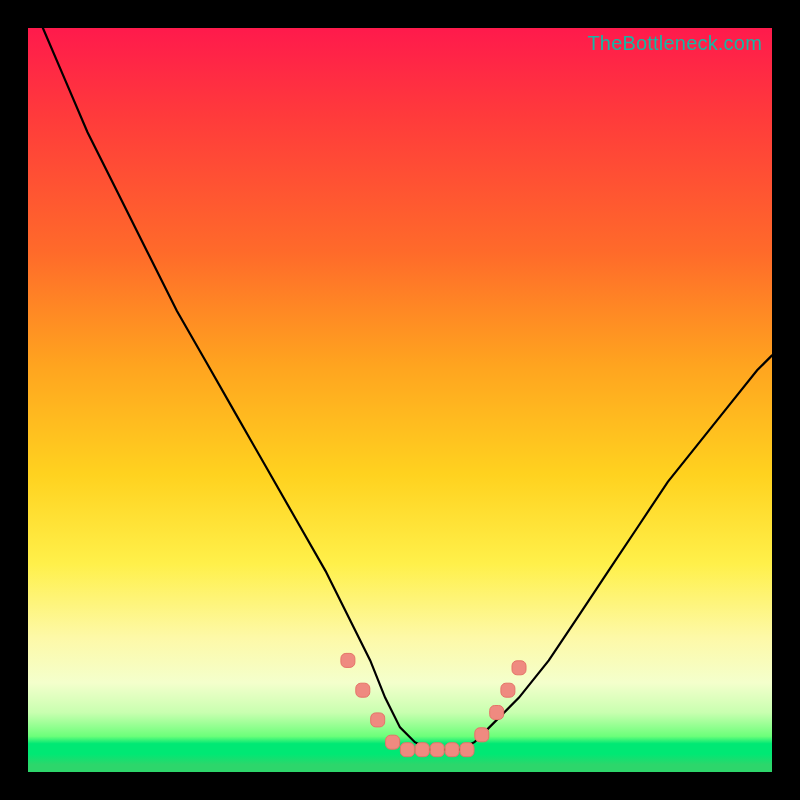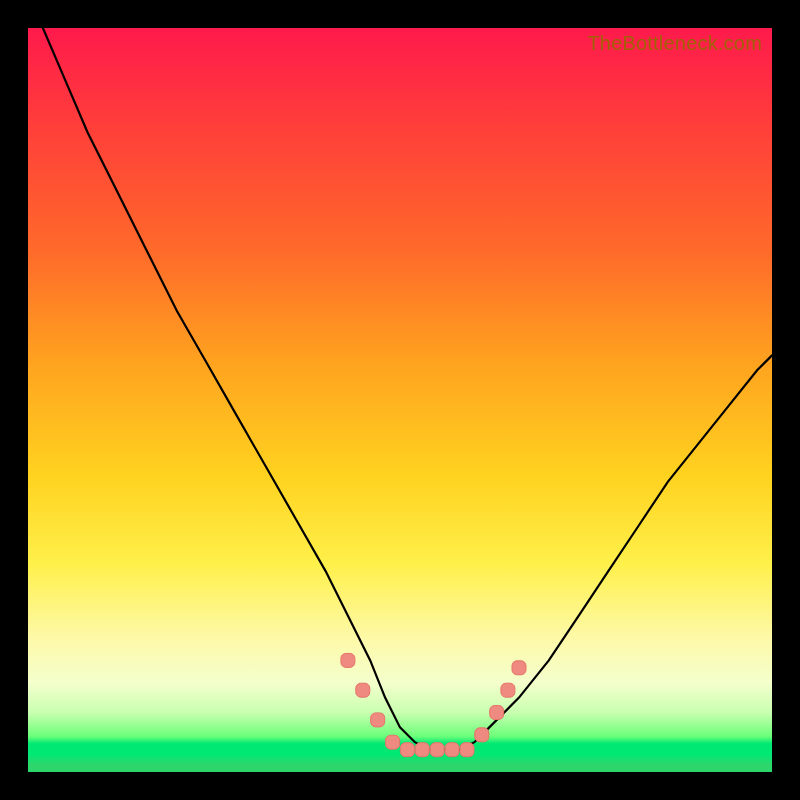--- a/index.html
+++ b/index.html
@@ -43,21 +43,21 @@
       #00e874 96.2%,
       #00e874 97.6%,
       #2dd66b 99%,
       #2dd66b 100%
     );
   }
   .watermark {
     position: absolute;
     top: 4px;
     right: 10px;
-    color: #a16207;
+    color: #14b8a6;
     font-size: 20px;
     font-weight: 500;
     letter-spacing: 0.2px;
     user-select: none;
   }
   svg.curve {
     position: absolute;
     left: 0; top: 0;
     width: 744px; height: 744px;
   }

